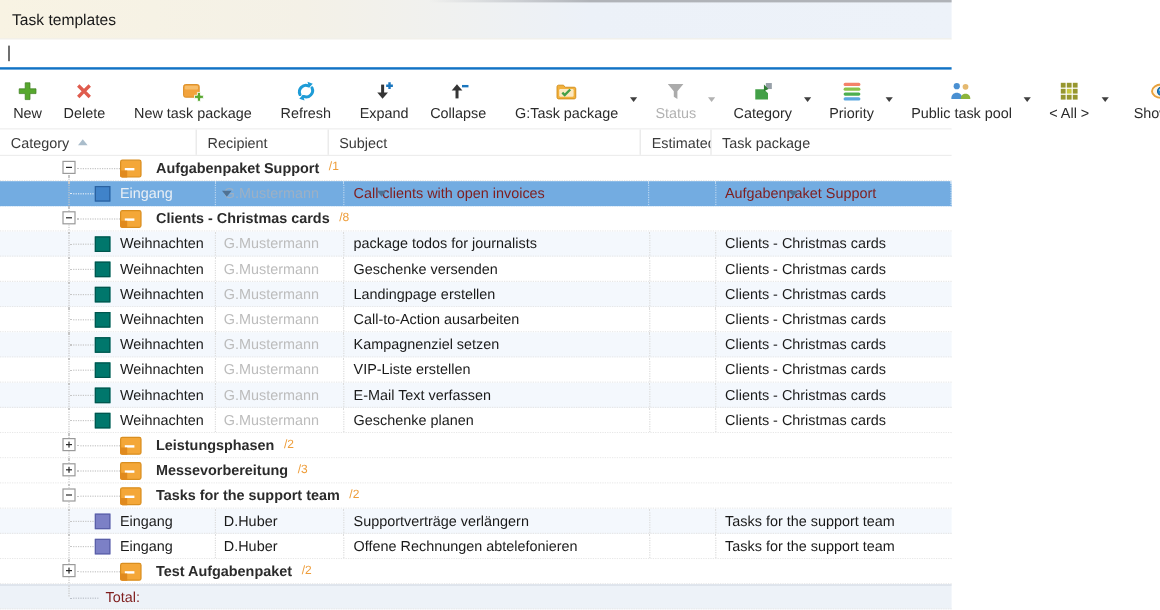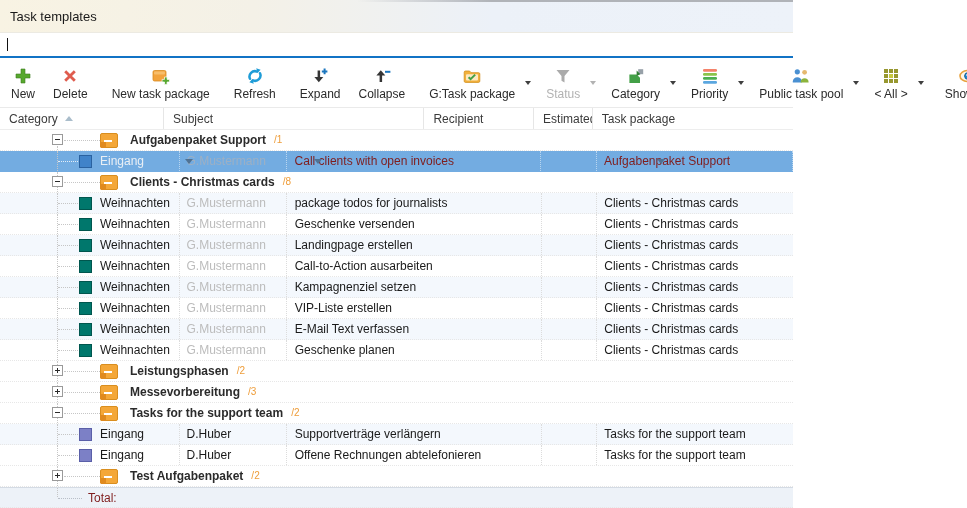--- a/index.html
+++ b/index.html
@@ -277,25 +277,25 @@
           <span class="tb-label">Show All</span>
         </div>
       </div>
       <div class="tb-sep"></div>
     </div>
   <div class="grid-header" id="grid-header">
       <div class="gh-cell" style="width: 200px;">
         <span>Category</span>
         <i class="sort-asc"></i>
       </div>
+      <div class="gh-cell" style="width: 133px;">
+        <span>Recipient</span>
+      </div>
       <div class="gh-cell" style="width: 319px;">
         <span>Subject</span>
-      </div>
-      <div class="gh-cell" style="width: 133px;">
-        <span>Recipient</span>
       </div>
       <div class="gh-cell" style="width: 70px;">
         <span>Estimated</span>
       </div>
       <div class="gh-cell" style="width: 245px;">
         <span>Task package</span>
       </div>
     </div>
   <div class="grid-body" id="grid-body">
       <div class="row tl-start group">

